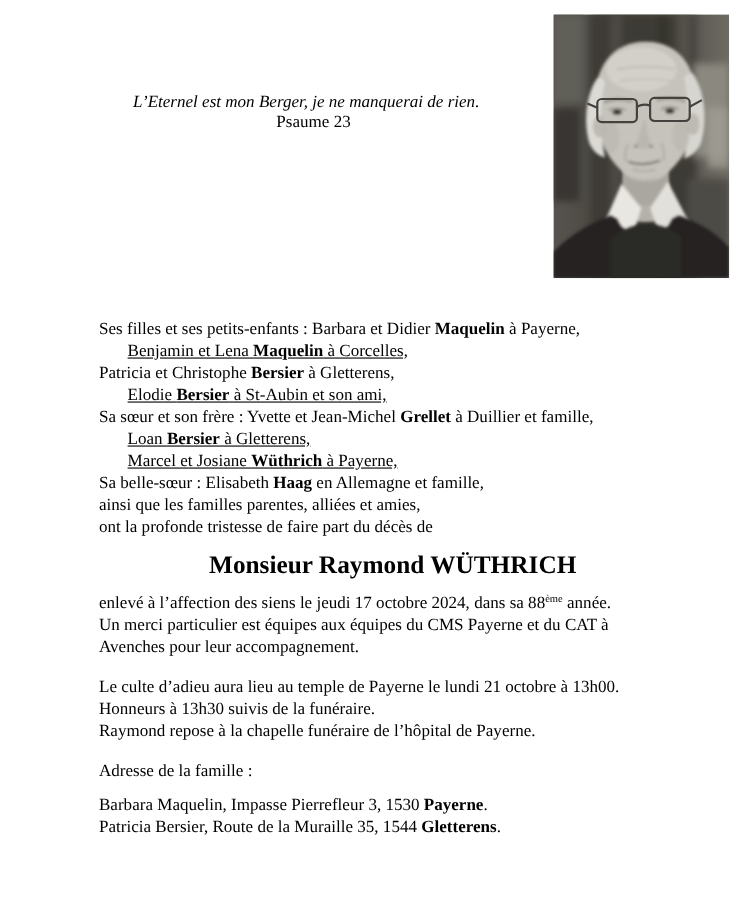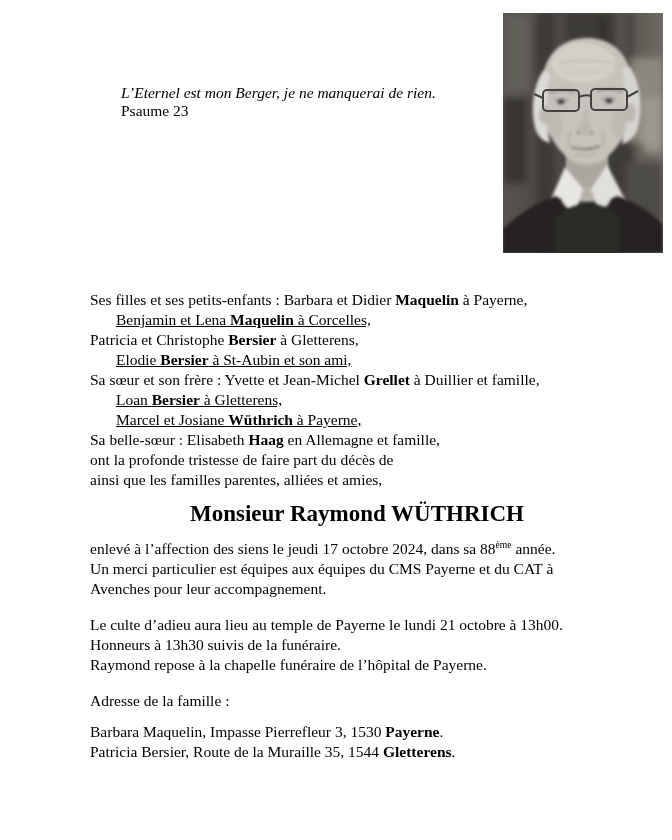--- a/index.html
+++ b/index.html
@@ -15,21 +15,21 @@
     width: 672px; height: 812px;
     background: #ffffff;
     overflow: hidden;
   }
   .quote-block {
     position: absolute;
     left: 121px; top: 84px; width: 338px;
     font-size: 15.5px; line-height: 18px;
   }
   .quote-text { font-style: italic; white-space: nowrap; }
-  .quote-source { text-align: left; padding-right: 10px; }
+  .quote-source { text-align: center; padding-right: 10px; }
   .photo-frame {
     position: absolute;
     left: 503px; top: 13px; width: 160px; height: 240px;
     overflow: hidden;
   }
   .photo-frame svg { display: block; }
   .text-block {
     position: absolute;
     left: 90px;
     font-size: 15.5px; line-height: 20px;
@@ -148,22 +148,22 @@
 
   <div class="text-block family-block">
       <div class="line">Ses filles et ses petits-enfants : Barbara et Didier <b>Maquelin</b> à Payerne,</div>
       <div class="line indent">Benjamin et Lena <b>Maquelin</b> à Corcelles,</div>
       <div class="line">Patricia et Christophe <b>Bersier</b> à Gletterens,</div>
       <div class="line indent">Elodie <b>Bersier</b> à St-Aubin et son ami,</div>
       <div class="line">Sa sœur et son frère : Yvette et Jean-Michel <b>Grellet</b> à Duillier et famille,</div>
       <div class="line indent">Loan <b>Bersier</b> à Gletterens,</div>
       <div class="line indent">Marcel et Josiane <b>Wüthrich</b> à Payerne,</div>
       <div class="line">Sa belle-sœur : Elisabeth <b>Haag</b> en Allemagne et famille,</div>
+      <div class="line">ainsi que les familles parentes, alliées et amies,</div>
       <div class="line">ont la profonde tristesse de faire part du décès de</div>
-      <div class="line">ainsi que les familles parentes, alliées et amies,</div>
     </div>
 
   <h1 class="main-title">Monsieur Raymond WÜTHRICH</h1>
 
   <div class="text-block death-block">
       <div class="line">enlevé à l’affection des siens le jeudi 17 octobre 2024, dans sa 88<sup>ème</sup> année.</div>
       <div class="line">Un merci particulier est équipes aux équipes du CMS Payerne et du CAT à</div>
       <div class="line">Avenches pour leur accompagnement.</div>
     </div>
 

